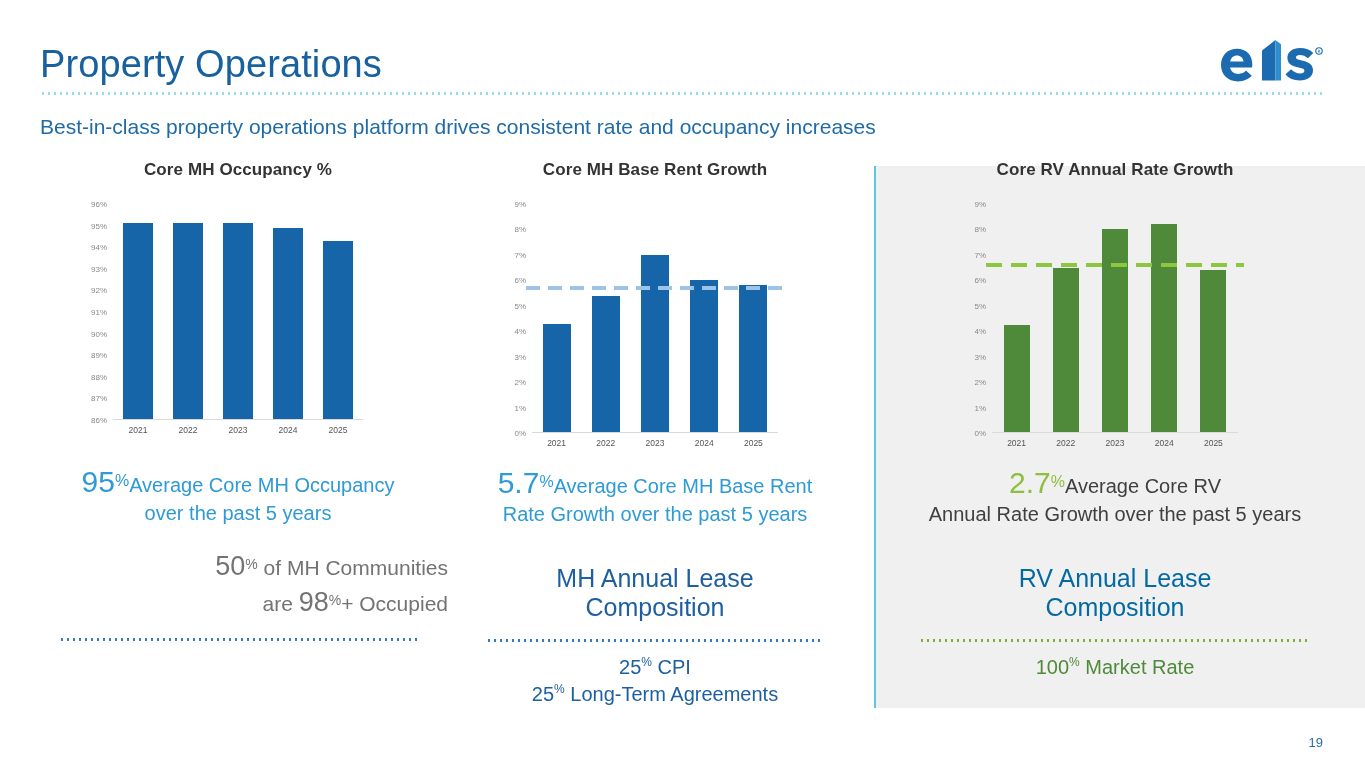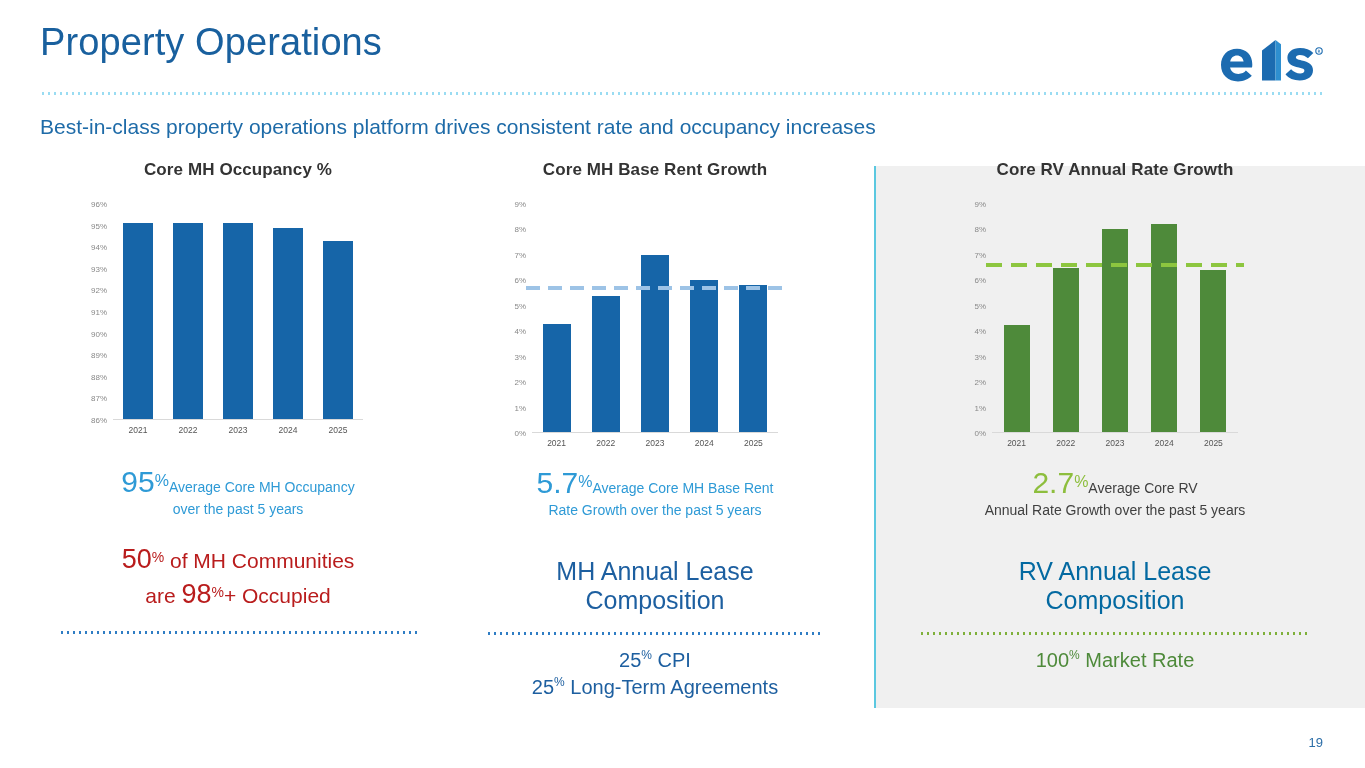--- a/index.html
+++ b/index.html
@@ -13,21 +13,21 @@
     position: relative;
     overflow: hidden;
     font-family: "Liberation Sans", sans-serif;
     -webkit-font-smoothing: antialiased;
   }
 
   
   #slide-title {
     position: absolute;
     left: 40px;
-    top: 22px;
+    top: 44px;
     font-size: 38px;
     font-weight: 400;
     color: #19609E;
     letter-spacing: 0.1px;
     line-height: 1.1;
   }
   #header-rule {
     position: absolute;
     left: 40px;
     top: 92px;
@@ -154,30 +154,30 @@
   .stat-big {
     font-size: 30px;
     font-weight: 400;
   }
   .stat-sup {
     font-size: 16px;
     vertical-align: super;
     line-height: 0;
   }
   .stat-small {
-    font-size: 14px;
+    font-size: 20px;
   }
   .stat-blue  .stat-big, .stat-blue  .stat-sup { color: #2E9AD6; }
   .stat-blue  .stat-small { color: #2E9AD6; }
   .stat-green .stat-big, .stat-green .stat-sup { color: #8DBE3D; }
   .stat-green .stat-small { color: #404040; }
 
   .highlight-block {
-    text-align: center;
-    color: #b91c1c;
+    text-align: right;
+    color: #737373;
     line-height: 1.32;
   }
   .hl-big { font-size: 27px; }
   .hl-sup { font-size: 14px; vertical-align: super; line-height: 0; }
   .hl-mid { font-size: 21px; }
 
   .section-heading {
     text-align: center;
     font-size: 25px;
     font-weight: 400;

